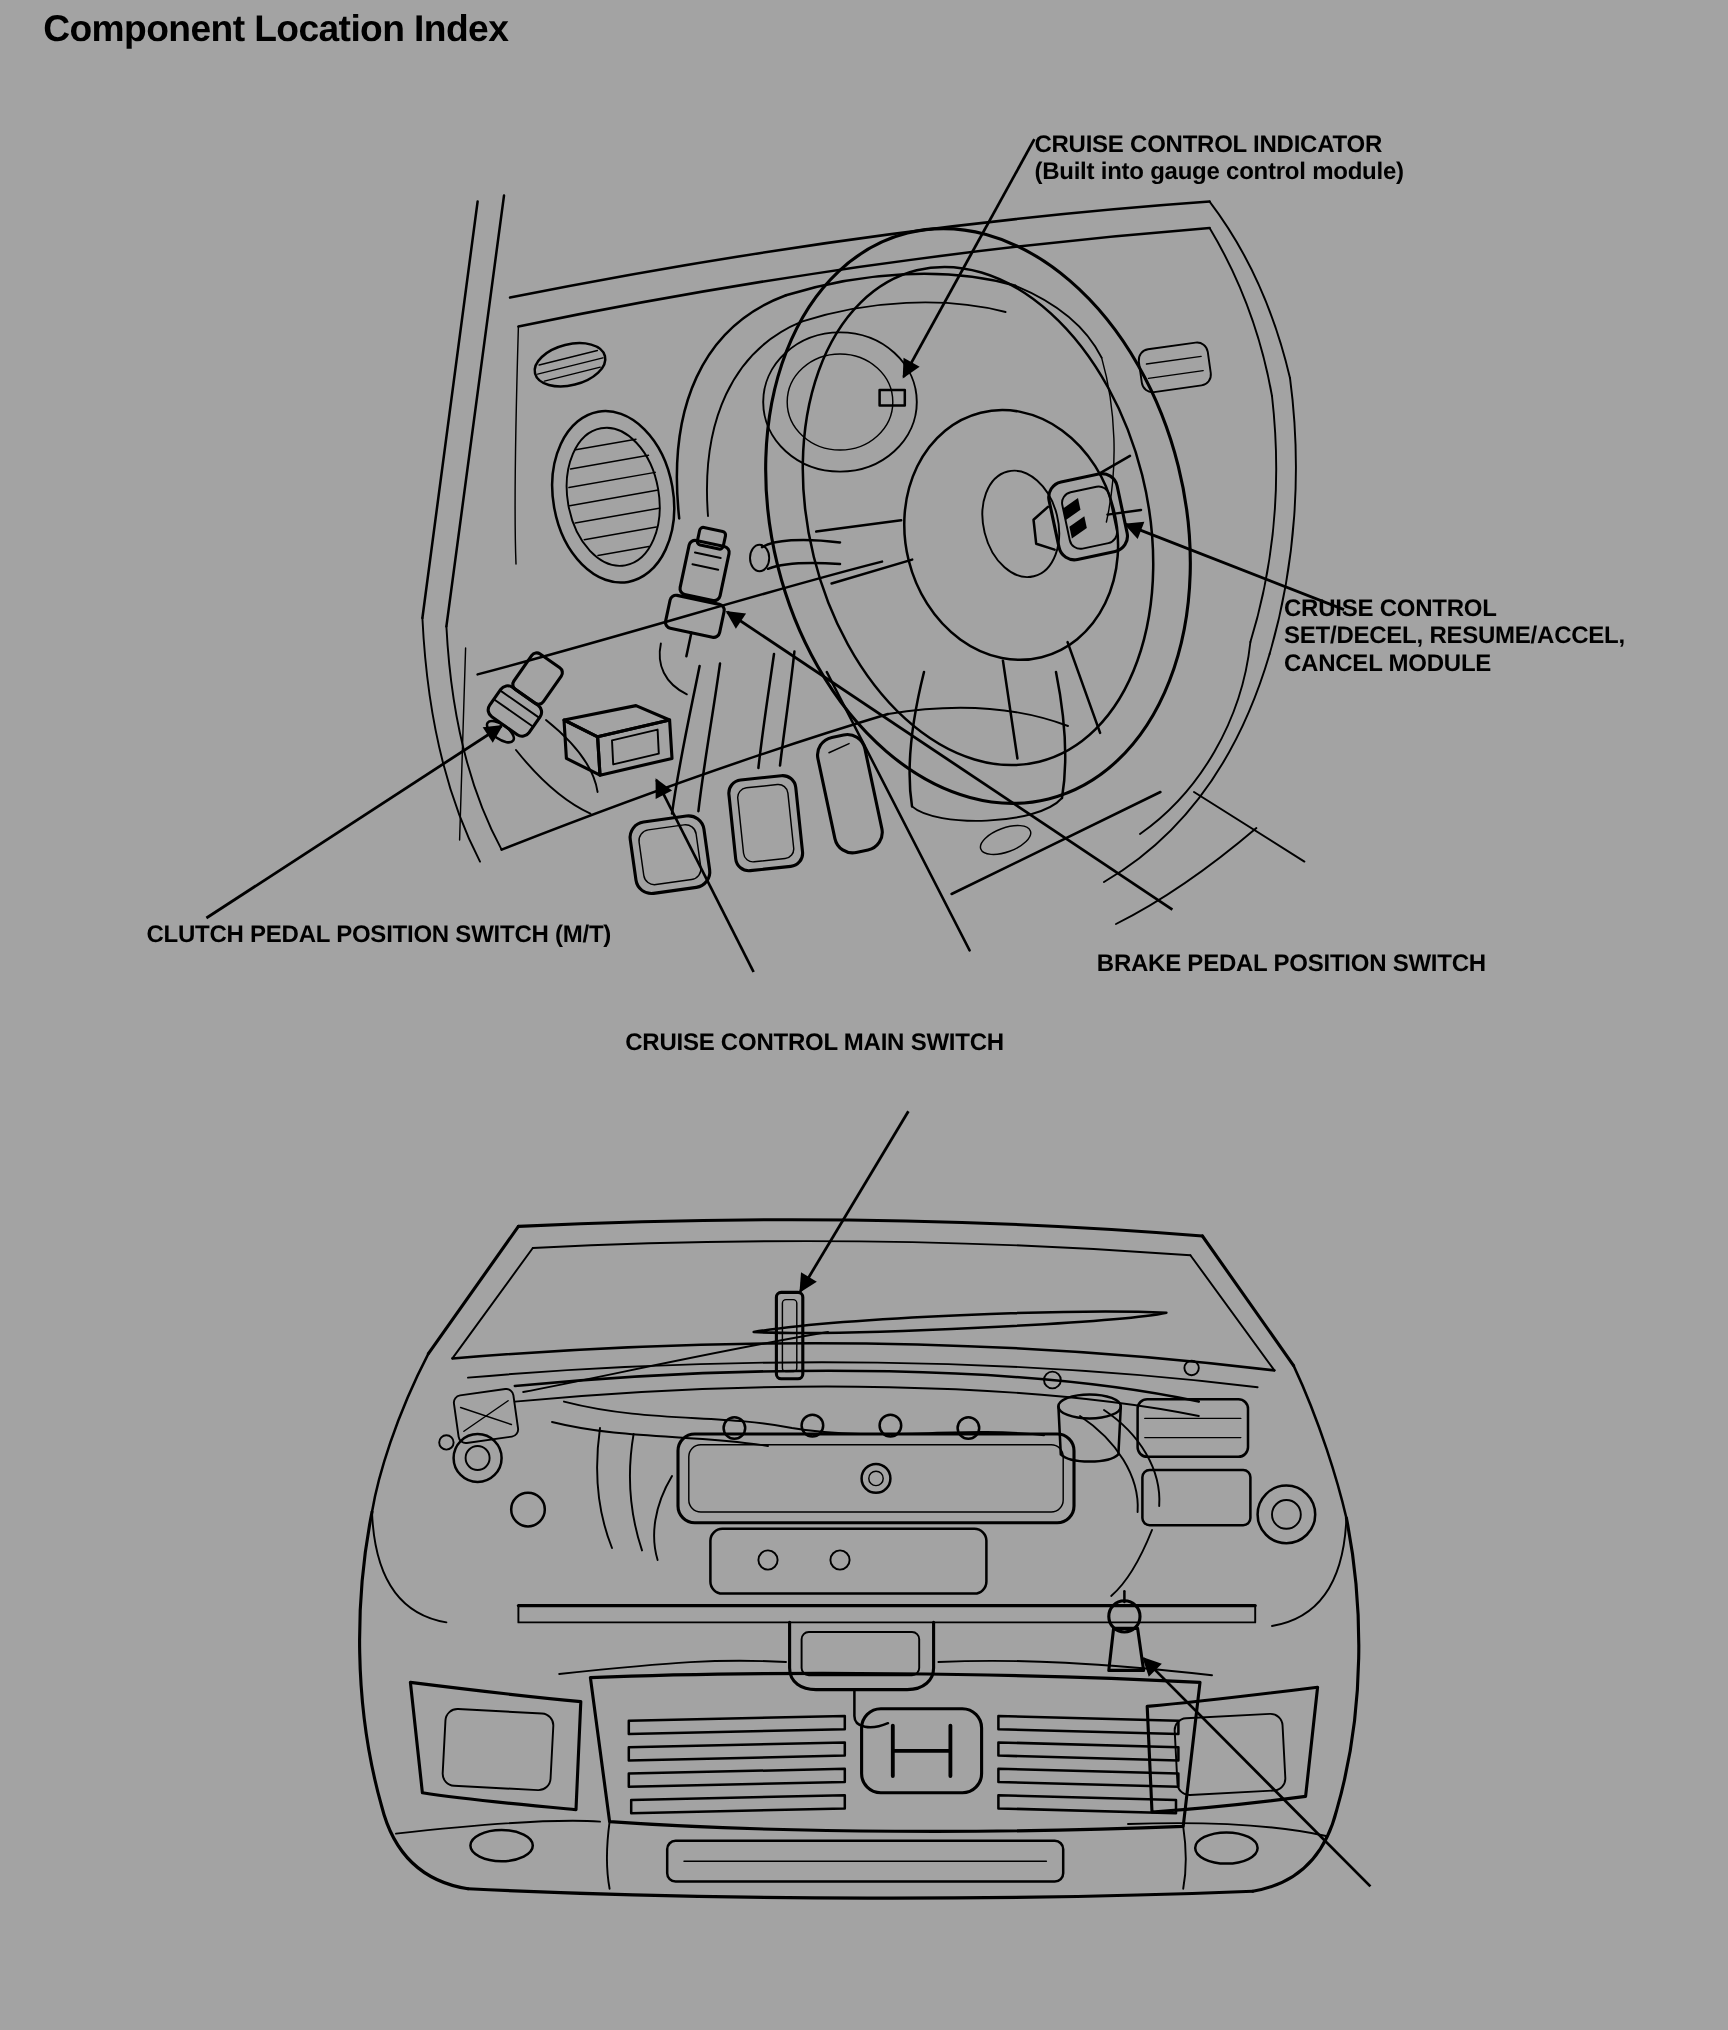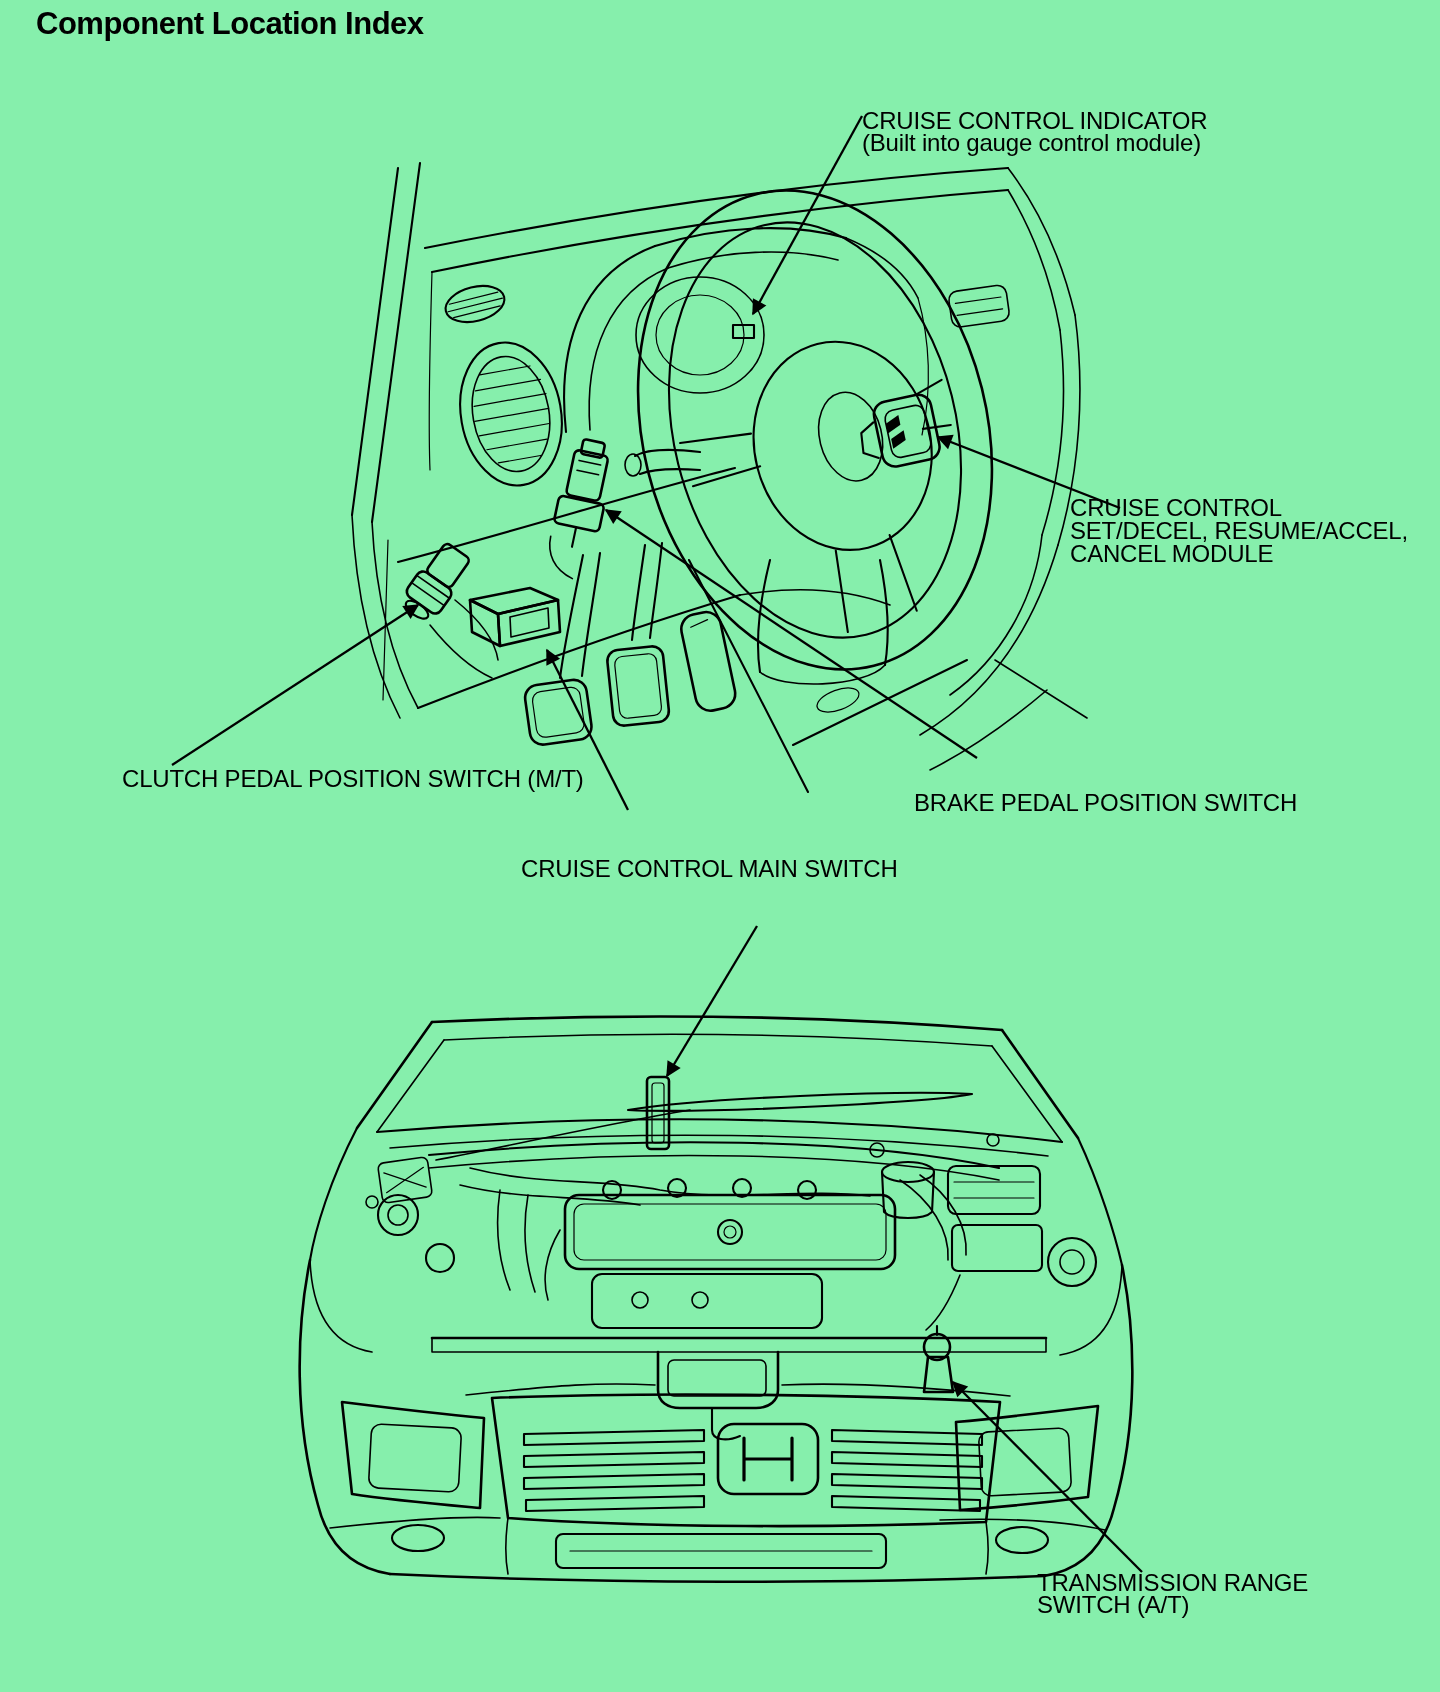--- a/index.html
+++ b/index.html
@@ -1,30 +1,30 @@
 <!DOCTYPE html>
 <html><head>
 <meta charset="utf-8">
 <style>
   html,body{margin:0;padding:0;background:#ffffff;}
   .page{
     position:relative;
     width:1440px;height:1692px;
-    background:#86efac;
+    background:#a3a3a3;
     font-family:"Liberation Sans", sans-serif;
     color:#000;
     overflow:hidden;
   }
   .page-title{
     position:absolute;left:36px;top:6px;margin:0;
     font-size:31px;font-weight:700;letter-spacing:-0.5px;color:#000;
   }
   .callout{
     position:absolute;
-    font-size:24px;font-weight:400;line-height:22px;
+    font-size:20px;font-weight:700;line-height:22px;
     letter-spacing:-0.2px;white-space:nowrap;color:#000;
   }
   .callout .ln{white-space:nowrap;}
   .lh23 .ln{line-height:23px;}
   .lh21 .ln{line-height:21px;}
   svg.art{position:absolute;left:0;top:0;}
   svg.art *{vector-effect:non-scaling-stroke;}
   .k{fill:none;stroke:#000;stroke-linecap:round;stroke-linejoin:round;}
   .s1{stroke-width:1.2;}
   .s15{stroke-width:1.6;}
@@ -340,18 +340,14 @@
 
   <div class="callout" style="left:521px;top:810px;margin-top:48px;">
     <div class="ln">CRUISE CONTROL MAIN SWITCH</div>
   </div>
 
   <div class="callout" style="left:914px;top:792px;">
     <div class="ln">BRAKE PEDAL POSITION SWITCH</div>
   </div>
 
 
-  <div class="callout" style="left:1037px;top:1572px;">
-    <div class="ln">TRANSMISSION RANGE</div>
-    <div class="ln">SWITCH (A/T)</div>
-  </div>
 
 </div>
 
 </body></html>

